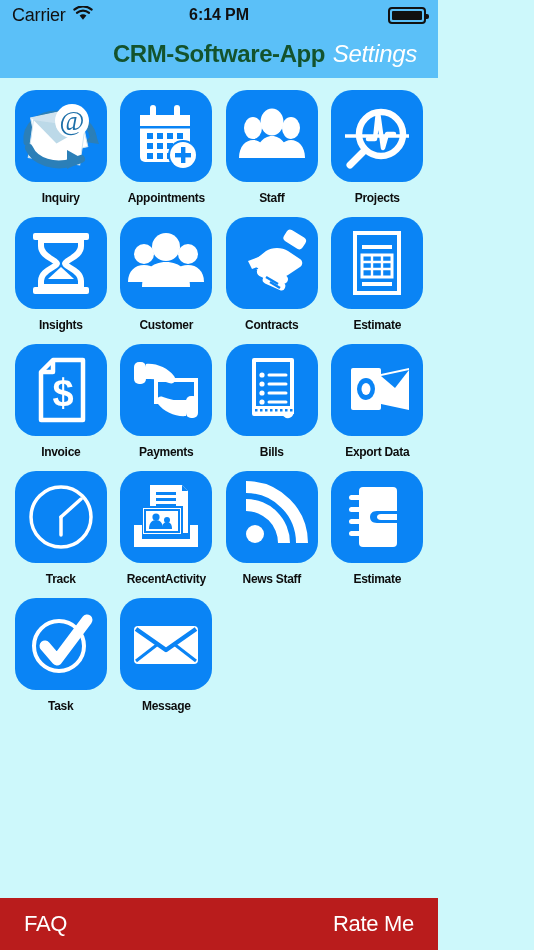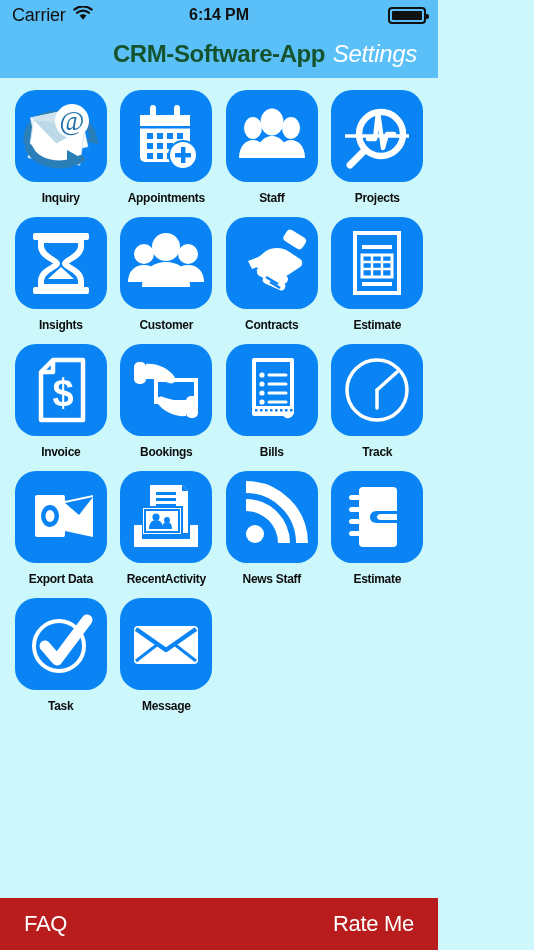--- a/index.html
+++ b/index.html
@@ -355,21 +355,21 @@
       <div class="cell">
         <div class="tile">
           <svg width="92" height="92" viewBox="0 0 92 92">
             <rect x="14" y="18" width="12" height="22" rx="5" fill="#ffffff"></rect>
             <path d="M26 20 C36 19 48 24 54 32 C57 36 54 41 49 39 C43 37 36 35 30 35 L26 35 Z" fill="#ffffff"></path>
             <rect x="36" y="36" width="40" height="22" fill="none" stroke="#ffffff" stroke-width="4"></rect>
             <rect x="66" y="52" width="12" height="22" rx="5" fill="#ffffff"></rect>
             <path d="M66 72 C56 73 44 68 38 60 C35 56 38 51 43 53 C49 55 56 57 62 57 L66 57 Z" fill="#ffffff"></path>
           </svg>
         </div>
-        <div class="cell-label">Bookings</div>
+        <div class="cell-label">Payments</div>
       </div>
 
       <div class="cell">
         <div class="tile">
           <svg width="92" height="92" viewBox="0 0 92 92">
             <path d="M28 16 L66 16 L66 66 C66 72 62 74 58 70 L28 70 Z" fill="none" stroke="#ffffff" stroke-width="4" stroke-linejoin="round"></path>
             <g fill="#ffffff">
               <circle cx="36" cy="31" r="2.6"></circle>
                 <circle cx="36" cy="40" r="2.6"></circle>
               <circle cx="36" cy="49" r="2.6"></circle>
@@ -393,39 +393,39 @@
                 <rect x="64" y="65" width="2.5" height="2.5"></rect>
             </g>
           </svg>
         </div>
         <div class="cell-label">Bills</div>
       </div>
 
       <div class="cell">
         <div class="tile">
           <svg width="92" height="92" viewBox="0 0 92 92">
-            <circle cx="46" cy="46" r="30" fill="none" stroke="#ffffff" stroke-width="3.5"></circle>
-            <line x1="46" y1="46" x2="46" y2="64" stroke="#ffffff" stroke-width="3.5" stroke-linecap="round"></line>
-            <line x1="46" y1="46" x2="66" y2="28" stroke="#ffffff" stroke-width="3.5" stroke-linecap="round"></line>
-          </svg>
-        </div>
-        <div class="cell-label">Track</div>
-      </div>
-
-      <div class="cell">
-        <div class="tile">
-          <svg width="92" height="92" viewBox="0 0 92 92">
             <path d="M50 30 L78 24 L78 66 L50 60 Z" fill="#ffffff"></path>
             <path d="M50 32 L78 26 L64 44 Z" fill="#0a84f5"></path>
             <rect x="20" y="24" width="30" height="42" rx="2" fill="#ffffff"></rect>
             <ellipse cx="35" cy="45" rx="9" ry="11" fill="#0a84f5"></ellipse>
             <ellipse cx="35" cy="45" rx="4.5" ry="6" fill="#ffffff"></ellipse>
           </svg>
         </div>
         <div class="cell-label">Export Data</div>
+      </div>
+
+      <div class="cell">
+        <div class="tile">
+          <svg width="92" height="92" viewBox="0 0 92 92">
+            <circle cx="46" cy="46" r="30" fill="none" stroke="#ffffff" stroke-width="3.5"></circle>
+            <line x1="46" y1="46" x2="46" y2="64" stroke="#ffffff" stroke-width="3.5" stroke-linecap="round"></line>
+            <line x1="46" y1="46" x2="66" y2="28" stroke="#ffffff" stroke-width="3.5" stroke-linecap="round"></line>
+          </svg>
+        </div>
+        <div class="cell-label">Track</div>
       </div>
 
       <div class="cell">
         <div class="tile">
           <svg width="92" height="92" viewBox="0 0 92 92">
             <path d="M30 14 L62 14 L68 20 L68 62 L30 62 Z" fill="#ffffff"></path>
             <path d="M62 14 L62 20 L68 20" fill="#0a84f5"></path>
             <g fill="#0a84f5">
               <rect x="36" y="21" width="20" height="3"></rect>
               <rect x="36" y="27" width="20" height="3"></rect>

